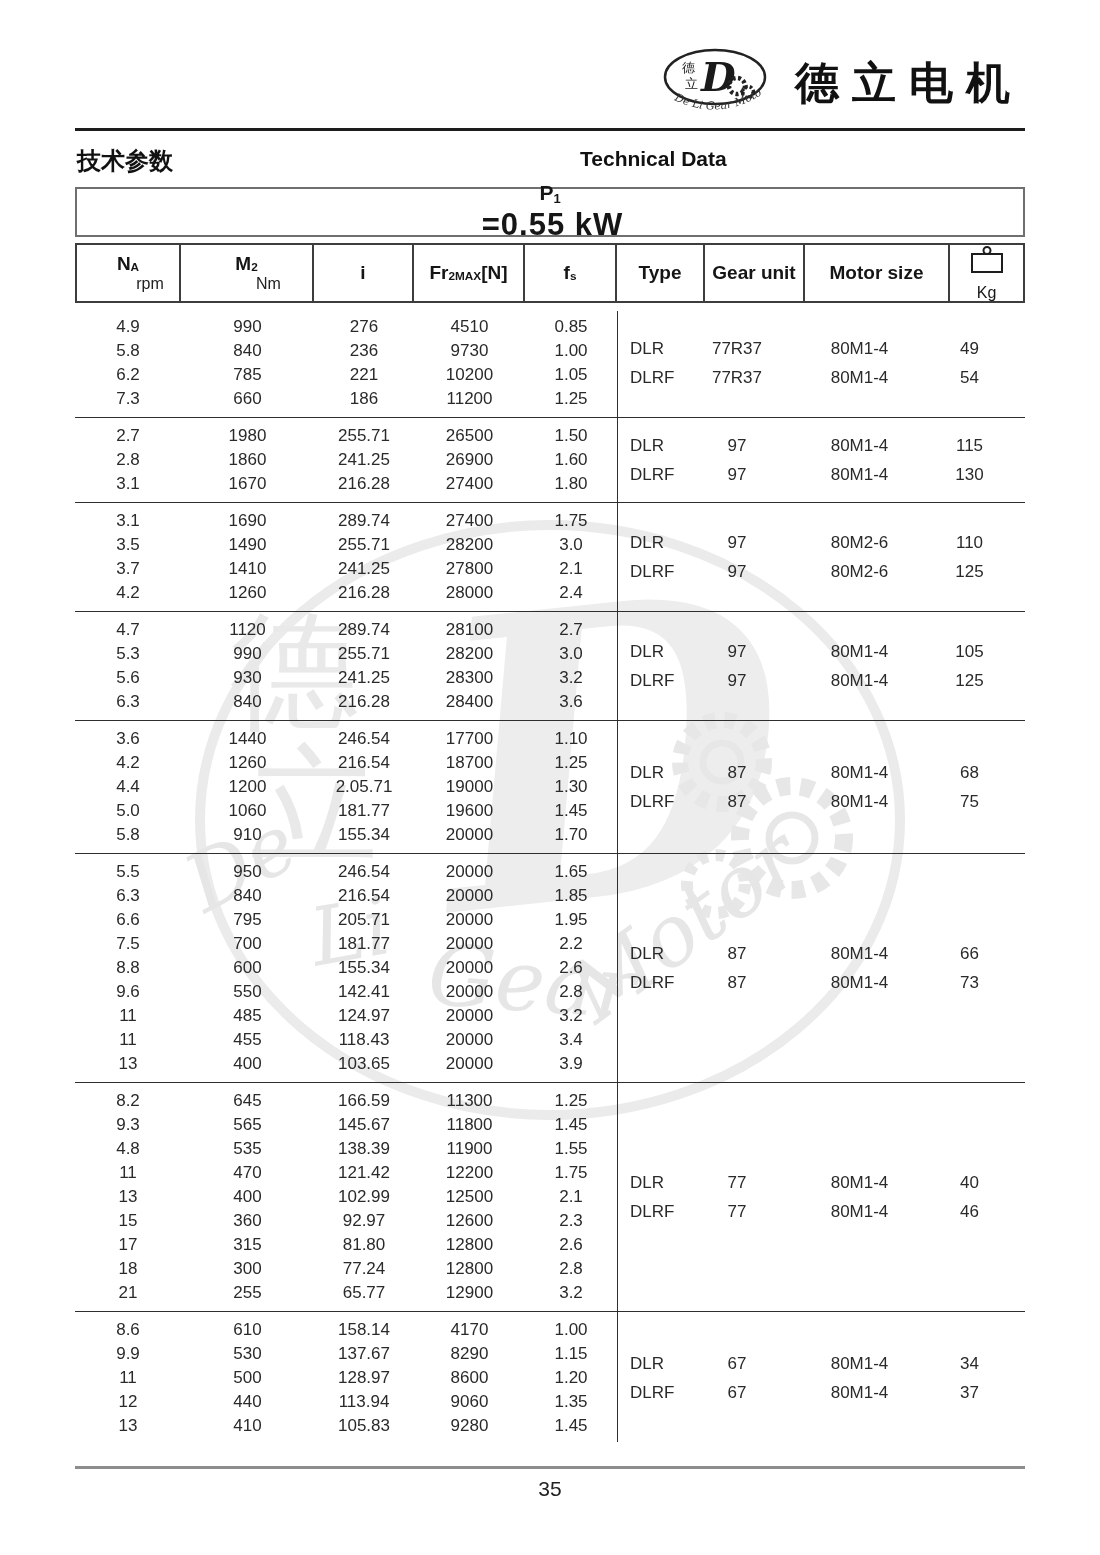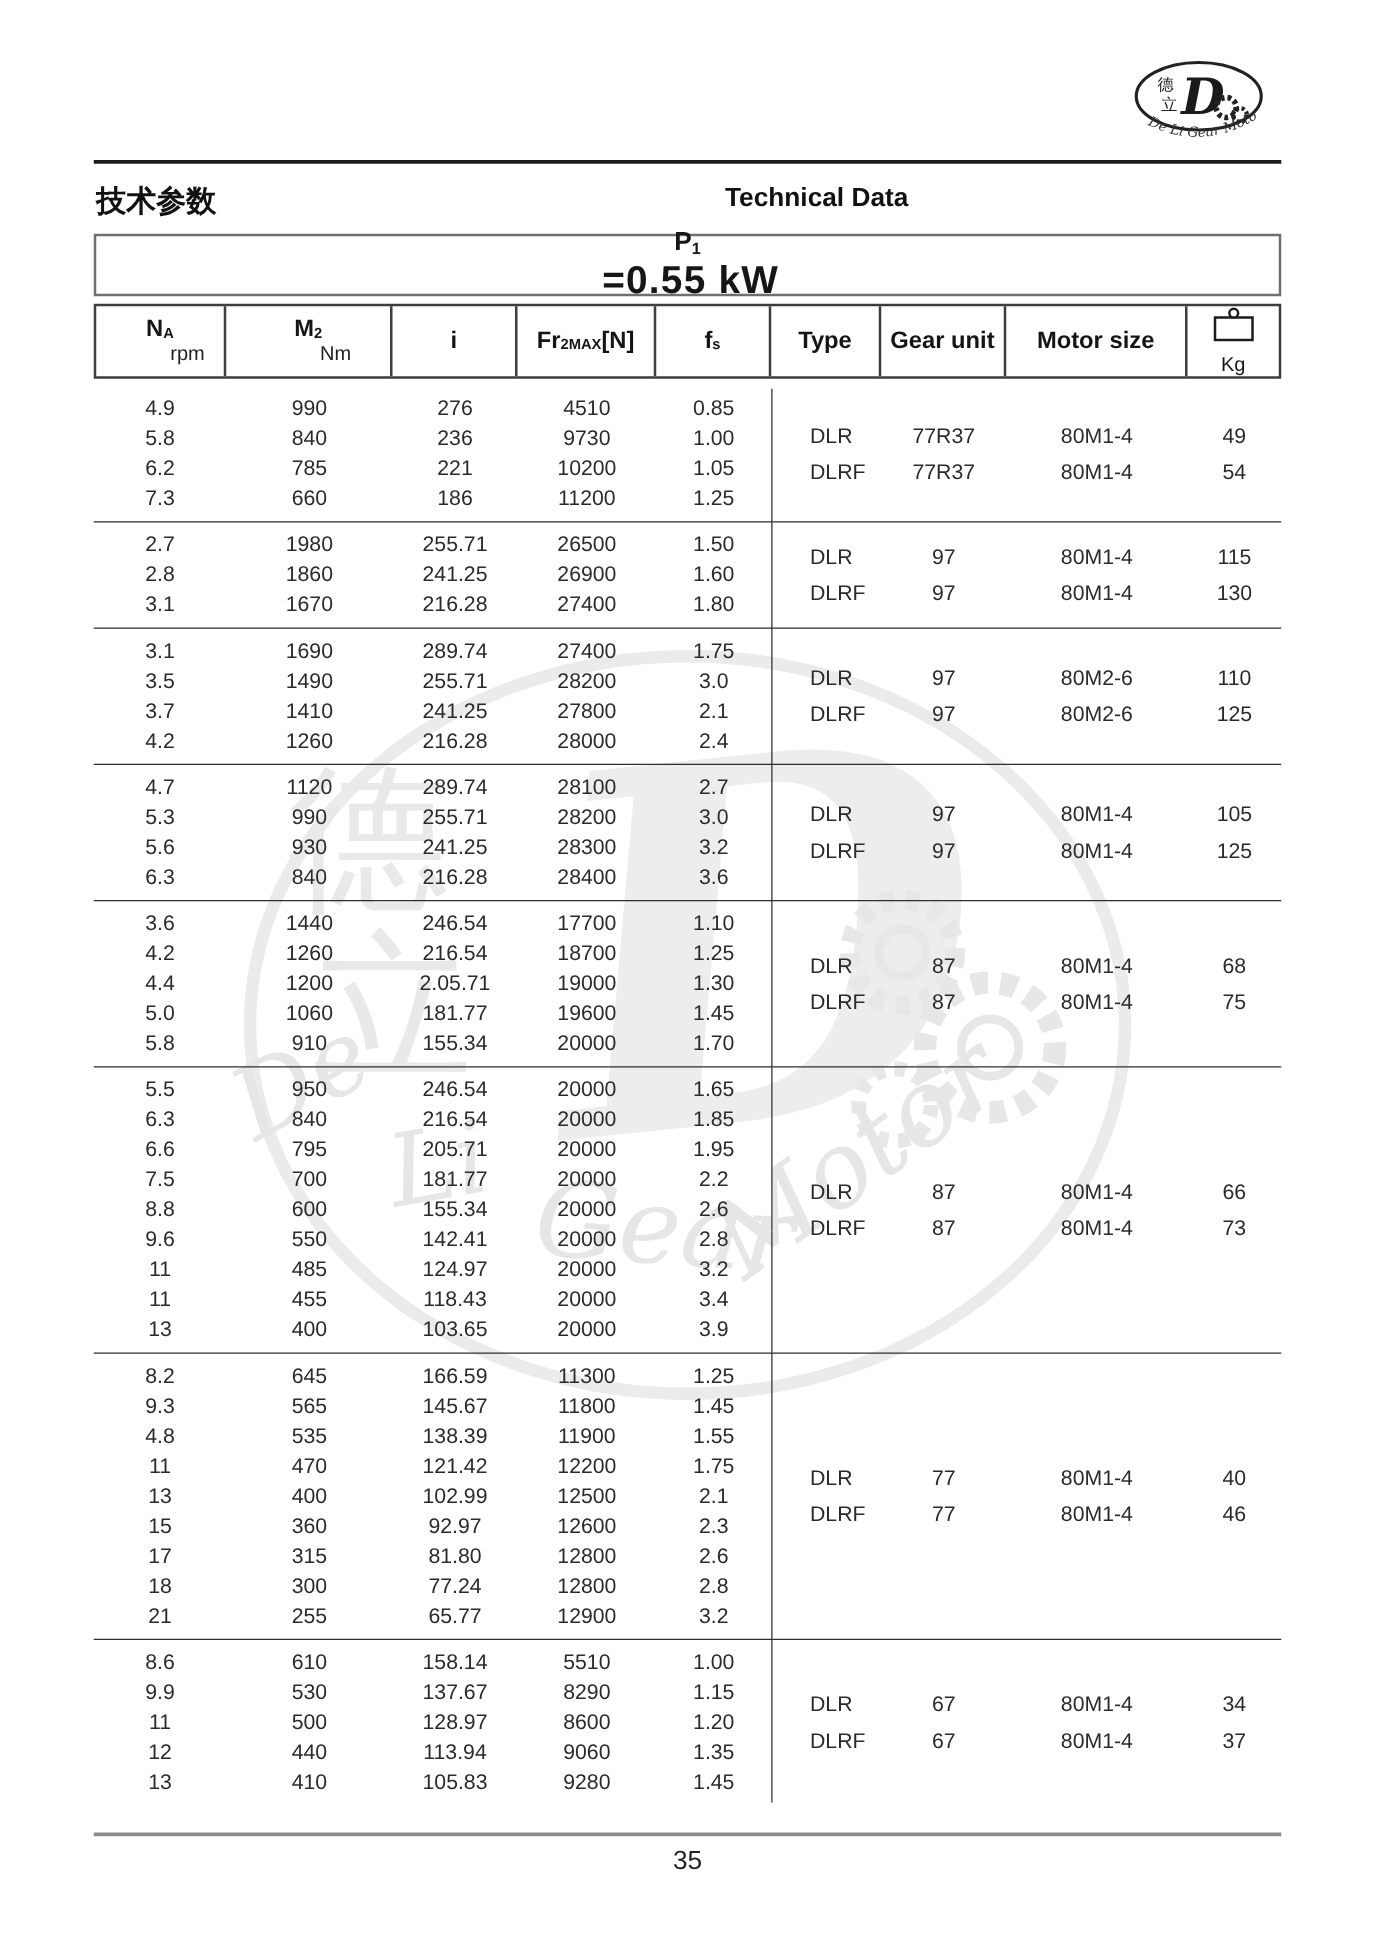--- a/index.html
+++ b/index.html
@@ -45,21 +45,21 @@
     width:5px;height:5px;border:2px solid #1d1d1d;border-radius:50%;background:#fff;
   }
   .kg-label{font-size:16px;color:#161616;margin-top:12px;line-height:1;}
   
   .data-area{position:relative;margin-top:6px;}
   .data-area::after{content:'';position:absolute;left:542px;top:2px;bottom:2px;width:1px;background:#2e2e2e;}
   .block{position:relative;padding:6px 0;border-bottom:1px solid #2e2e2e;}
   .block:last-child{border-bottom:none;}
   .row{display:grid;grid-template-columns:106px 133px 100px 111px 92px;}
   .cell{text-align:center;font-size:17px;line-height:24px;color:#2a2a2a;}
-  .block-info{position:absolute;left:543px;top:50%;transform:translateY(-50%);width:407px;}
+  .block-info{position:absolute;left:525px;top:50%;transform:translateY(-50%);width:407px;}
   .info-row{display:grid;grid-template-columns:87px 100px 145px 75px;}
   .info-cell{font-size:17px;line-height:29px;color:#2a2a2a;text-align:center;}
   .info-type{text-align:left;padding-left:30px;}
   
   .bottom-rule{height:3px;background:#8d8d8d;margin-top:22px;}
   .page-number{text-align:center;font-size:21px;color:#222;margin-top:8px;}
 </style>
 </head>
 <body>
 
@@ -93,20 +93,21 @@
       <text x="52" y="45" font-size="40" font-weight="bold" font-style="italic" fill="#1a1a1a" font-family="DejaVu Serif,serif">D</text>
       <g stroke="#222" fill="none">
         <circle cx="88" cy="40" r="8" stroke-width="4.5" stroke-dasharray="3 2.5"></circle>
         <circle cx="99" cy="46" r="5.5" stroke-width="3.5" stroke-dasharray="2.5 2"></circle>
       </g>
       <path id="logo-arc" d="M 18,50 Q 66,78 114,48" fill="none" stroke="none"></path>
       <text font-size="11" font-style="italic" fill="#333" font-family="DejaVu Serif,serif">
         <textPath href="#logo-arc" startOffset="8">De Li Gear Motor</textPath>
       </text>
     </svg>
+    <div class="brand-name">德立电机</div>
   </div>
 
   <div class="top-rule"></div>
 
   <div class="section-row">
     <div class="section-cn">技术参数</div>
     <div class="section-en">Technical Data</div>
   </div>
 
   <div class="power-box">
@@ -524,21 +525,21 @@
             <div class="info-cell">80M1-4</div>
             <div class="info-cell">46</div>
           </div>
         </div>
       </div>
       <div class="block">
         <div class="row">
           <div class="cell">8.6</div>
           <div class="cell">610</div>
           <div class="cell">158.14</div>
-          <div class="cell">5510</div>
+          <div class="cell">4170</div>
           <div class="cell">1.00</div>
         </div>
         <div class="row">
           <div class="cell">9.9</div>
           <div class="cell">530</div>
           <div class="cell">137.67</div>
           <div class="cell">8290</div>
           <div class="cell">1.15</div>
         </div>
         <div class="row">

